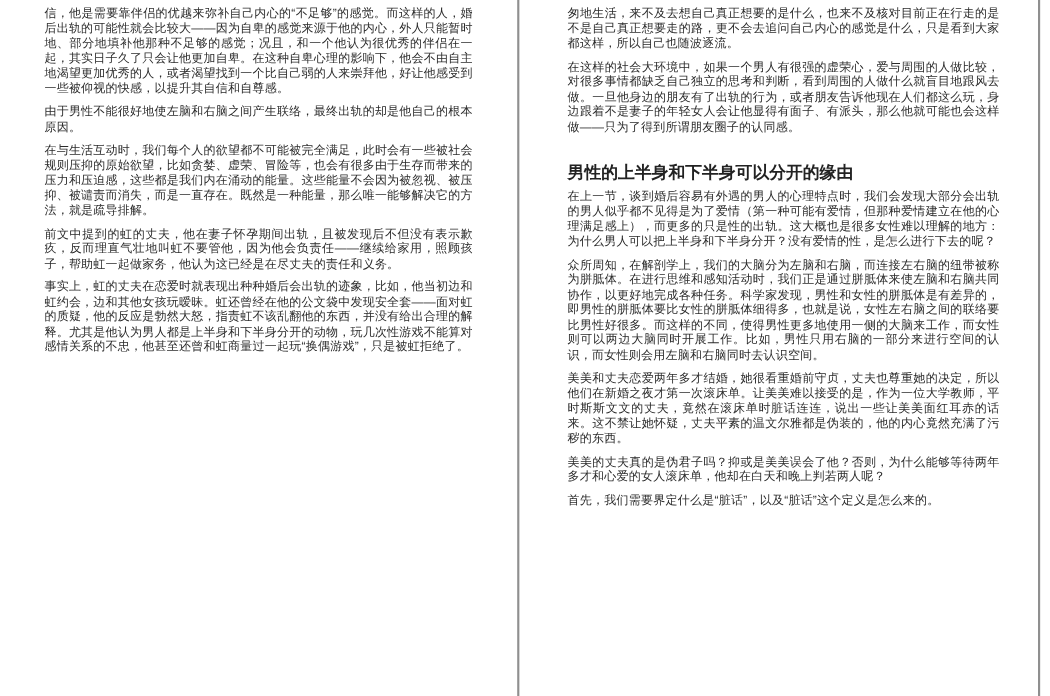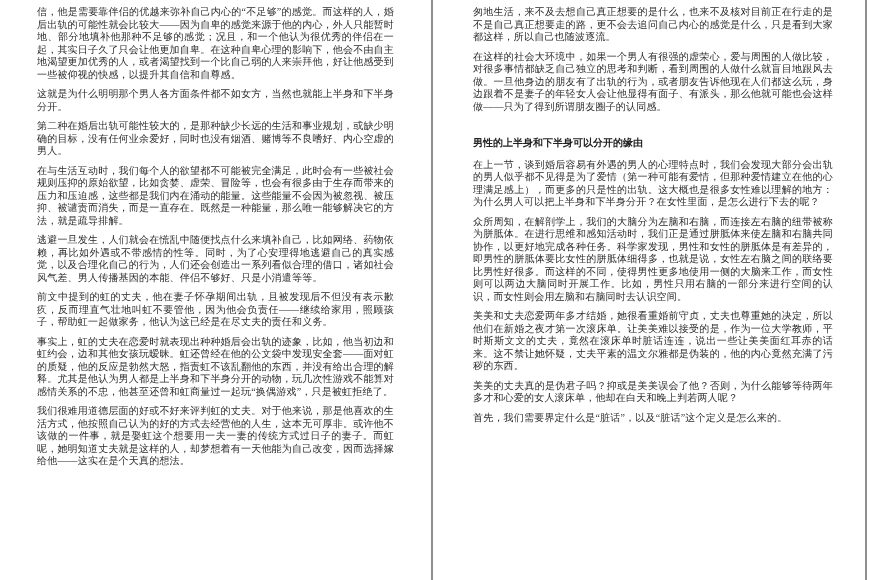--- a/index.html
+++ b/index.html
@@ -8,21 +8,21 @@
     width: 875px;
     height: 580px;
     background: #ffffff;
     overflow: hidden;
   }
   .spread {
     display: flex;
     width: 875px;
     height: 580px;
     background: #ffffff;
-    font-family: Liberation Serif, serif;
+    font-family: Liberation Sans, sans-serif;
   }
   .page {
     box-sizing: border-box;
     height: 580px;
     background: #ffffff;
     color: #2b2b2b;
     overflow: hidden;
   }
   .page-left {
     width: 431px;
@@ -44,51 +44,48 @@
   }
   .page p {
     margin: 0 0 7px 0;
     font-size: 10px;
     line-height: 12.5px;
     text-align: justify;
     letter-spacing: 0.2px;
   }
   .page h2.heading {
     margin: 24px 0 9px 0;
-    font-size: 10px;
+    font-size: 14px;
     line-height: 12.5px;
     font-weight: 700;
     text-align: left;
     color: #222222;
   }
 </style>
 </head>
 <body>
 
 <div class="spread">
 
   <section class="page page-left">
     <p>信，他是需要靠伴侣的优越来弥补自己内心的“不足够”的感觉。而这样的人，婚后出轨的可能性就会比较大——因为自卑的感觉来源于他的内心，外人只能暂时地、部分地填补他那种不足够的感觉；况且，和一个他认为很优秀的伴侣在一起，其实日子久了只会让他更加自卑。在这种自卑心理的影响下，他会不由自主地渴望更加优秀的人，或者渴望找到一个比自己弱的人来崇拜他，好让他感受到一些被仰视的快感，以提升其自信和自尊感。</p>
-    <p>这就是为什么明明那个男人各方面条件都不如女方，当然也就能上半身和下半身分开。</p>
-    <p>第二种在婚后出轨可能性较大的，是那种缺少长远的生活和事业规划，或缺少明确的目标，没有任何业余爱好，同时也没有烟酒、赌博等不良嗜好、内心空虚的男人。</p>
+    <p>由于男性不能很好地使左脑和右脑之间产生联络，最终出轨的却是他自己的根本原因。</p>
     <p>在与生活互动时，我们每个人的欲望都不可能被完全满足，此时会有一些被社会规则压抑的原始欲望，比如贪婪、虚荣、冒险等，也会有很多由于生存而带来的压力和压迫感，这些都是我们内在涌动的能量。这些能量不会因为被忽视、被压抑、被谴责而消失，而是一直存在。既然是一种能量，那么唯一能够解决它的方法，就是疏导排解。</p>
-    <p>逃避一旦发生，人们就会在慌乱中随便找点什么来填补自己，比如网络、药物依赖，再比如外遇或不带感情的性等。同时，为了心安理得地逃避自己的真实感觉，以及合理化自己的行为，人们还会创造出一系列看似合理的借口，诸如社会风气差、男人传播基因的本能、伴侣不够好、只是小消遣等等。</p>
     <p>前文中提到的虹的丈夫，他在妻子怀孕期间出轨，且被发现后不但没有表示歉疚，反而理直气壮地叫虹不要管他，因为他会负责任——继续给家用，照顾孩子，帮助虹一起做家务，他认为这已经是在尽丈夫的责任和义务。</p>
     <p>事实上，虹的丈夫在恋爱时就表现出种种婚后会出轨的迹象，比如，他当初边和虹约会，边和其他女孩玩暧昧。虹还曾经在他的公文袋中发现安全套——面对虹的质疑，他的反应是勃然大怒，指责虹不该乱翻他的东西，并没有给出合理的解释。尤其是他认为男人都是上半身和下半身分开的动物，玩几次性游戏不能算对感情关系的不忠，他甚至还曾和虹商量过一起玩“换偶游戏”，只是被虹拒绝了。</p>
-    <p>我们很难用道德层面的好或不好来评判虹的丈夫。对于他来说，那是他喜欢的生活方式，他按照自己认为的好的方式去经营他的人生，这本无可厚非。或许他不该做的一件事，就是娶虹这个想要用一夫一妻的传统方式过日子的妻子。而虹呢，她明知道丈夫就是这样的人，却梦想着有一天他能为自己改变，因而选择嫁给他——这实在是个天真的想法。</p>
 
   </section>
 
   <div class="divider"></div>
 
   <section class="page page-right">
     <p>匆地生活，来不及去想自己真正想要的是什么，也来不及核对目前正在行走的是不是自己真正想要走的路，更不会去追问自己内心的感觉是什么，只是看到大家都这样，所以自己也随波逐流。</p>
     <p>在这样的社会大环境中，如果一个男人有很强的虚荣心，爱与周围的人做比较，对很多事情都缺乏自己独立的思考和判断，看到周围的人做什么就盲目地跟风去做。一旦他身边的朋友有了出轨的行为，或者朋友告诉他现在人们都这么玩，身边跟着不是妻子的年轻女人会让他显得有面子、有派头，那么他就可能也会这样做——只为了得到所谓朋友圈子的认同感。</p>
     <h2 class="heading">男性的上半身和下半身可以分开的缘由</h2>
-    <p>在上一节，谈到婚后容易有外遇的男人的心理特点时，我们会发现大部分会出轨的男人似乎都不见得是为了爱情（第一种可能有爱情，但那种爱情建立在他的心理满足感上），而更多的只是性的出轨。这大概也是很多女性难以理解的地方：为什么男人可以把上半身和下半身分开？在女性里面，是怎么进行下去的呢？</p>
+    <p>在上一节，谈到婚后容易有外遇的男人的心理特点时，我们会发现大部分会出轨的男人似乎都不见得是为了爱情（第一种可能有爱情，但那种爱情建立在他的心理满足感上），而更多的只是性的出轨。这大概也是很多女性难以理解的地方：为什么男人可以把上半身和下半身分开？没有爱情的性，是怎么进行下去的呢？</p>
     <p>众所周知，在解剖学上，我们的大脑分为左脑和右脑，而连接左右脑的纽带被称为胼胝体。在进行思维和感知活动时，我们正是通过胼胝体来使左脑和右脑共同协作，以更好地完成各种任务。科学家发现，男性和女性的胼胝体是有差异的，即男性的胼胝体要比女性的胼胝体细得多，也就是说，女性左右脑之间的联络要比男性好很多。而这样的不同，使得男性更多地使用一侧的大脑来工作，而女性则可以两边大脑同时开展工作。比如，男性只用右脑的一部分来进行空间的认识，而女性则会用左脑和右脑同时去认识空间。</p>
     <p>美美和丈夫恋爱两年多才结婚，她很看重婚前守贞，丈夫也尊重她的决定，所以他们在新婚之夜才第一次滚床单。让美美难以接受的是，作为一位大学教师，平时斯斯文文的丈夫，竟然在滚床单时脏话连连，说出一些让美美面红耳赤的话来。这不禁让她怀疑，丈夫平素的温文尔雅都是伪装的，他的内心竟然充满了污秽的东西。</p>
     <p>美美的丈夫真的是伪君子吗？抑或是美美误会了他？否则，为什么能够等待两年多才和心爱的女人滚床单，他却在白天和晚上判若两人呢？</p>
     <p>首先，我们需要界定什么是“脏话”，以及“脏话”这个定义是怎么来的。</p>
 
   </section>
 
   <div class="divider"></div>
 
   <div class="edge-spacer"></div>

